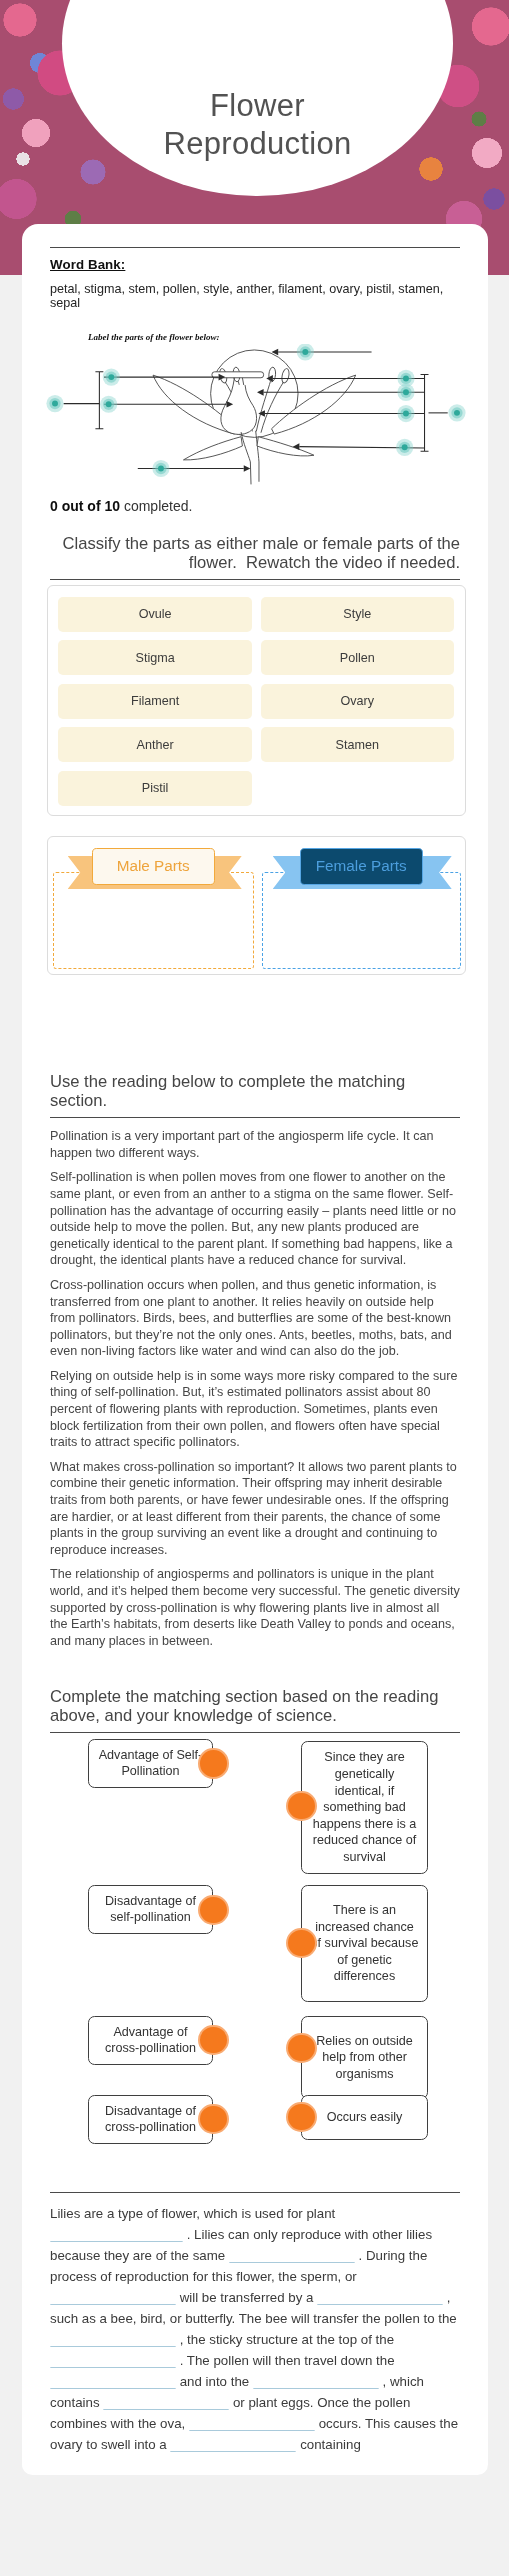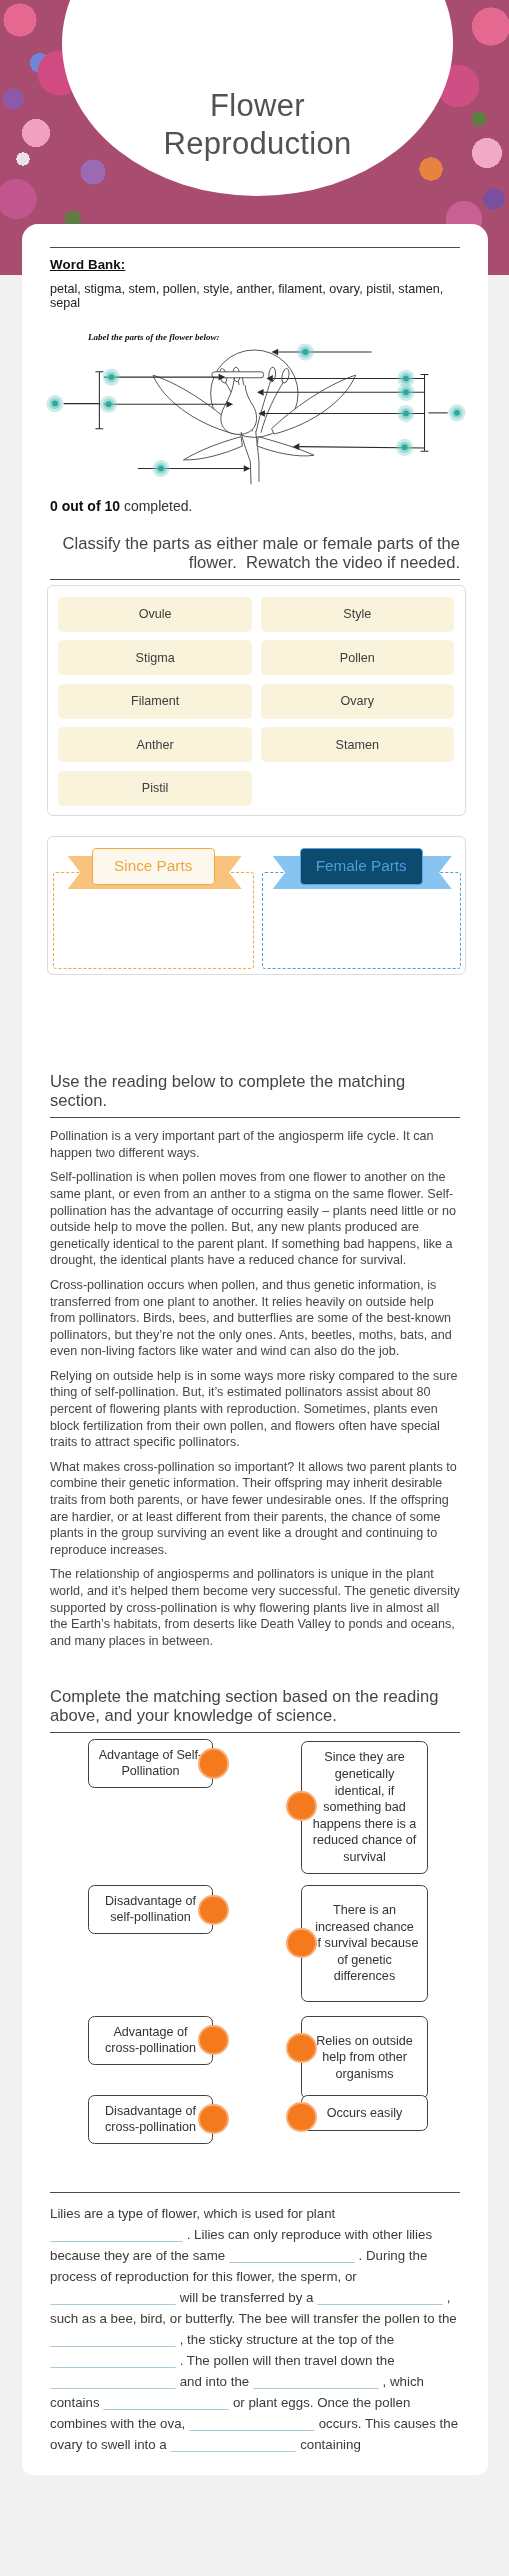--- a/index.html
+++ b/index.html
@@ -275,21 +275,21 @@
     <div class="wings wings-male">
       <div class="wing wing-l"></div>
         <div class="wing-mid"></div>
         <div class="wing wing-r"></div>
     </div>
     <div class="wings wings-female">
       <div class="wing wing-l"></div>
         <div class="wing-mid"></div>
         <div class="wing wing-r"></div>
     </div>
-    <div class="banner banner-male">Since Parts</div>
+    <div class="banner banner-male">Male Parts</div>
     <div class="banner banner-female">Female Parts</div>
   </div>
 
   <div class="h2 sec3-h">Use the reading below to complete the matching section.</div>
   <div class="divider"></div>
   <div class="reading">
     <p>Pollination is a very important part of the angiosperm life cycle. It can happen two different ways.</p>
     <p>Self-pollination is when pollen moves from one flower to another on the same plant, or even from an anther to a stigma on the same flower. Self-pollination has the advantage of occurring easily – plants need little or no outside help to move the pollen. But, any new plants produced are genetically identical to the parent plant. If something bad happens, like a drought, the identical plants have a reduced chance for survival.</p>
     <p>Cross-pollination occurs when pollen, and thus genetic information, is transferred from one plant to another. It relies heavily on outside help from pollinators. Birds, bees, and butterflies are some of the best-known pollinators, but they’re not the only ones. Ants, beetles, moths, bats, and even non-living factors like water and wind can also do the job.</p>
     <p>Relying on outside help is in some ways more risky compared to the sure thing of self-pollination. But, it’s estimated pollinators assist about 80 percent of flowering plants with reproduction. Sometimes, plants even block fertilization from their own pollen, and flowers often have special traits to attract specific pollinators.</p>
@@ -301,21 +301,21 @@
   <div class="divider"></div>
   <div class="match-area">
     <div class="mbox mbox-l" style="top:2px;">Advantage of Self-Pollination</div>
     <div class="mbox mbox-l" style="top:148px;">Disadvantage of self-pollination</div>
     <div class="mbox mbox-l" style="top:279px;">Advantage of cross-pollination</div>
     <div class="mbox mbox-l" style="top:358px;">Disadvantage of cross-pollination</div>
 
     <div class="mbox mbox-r" style="top:4px;height:133px;">Since they are genetically identical, if something bad happens there is a reduced chance of survival</div>
     <div class="mbox mbox-r" style="top:148px;height:117px;">There is an increased chance of survival because of genetic differences</div>
     <div class="mbox mbox-r" style="top:279px;height:83px;">Relies on outside help from other organisms</div>
-    <div class="mbox mbox-r" style="top:358px;height:36px;">Occurs easily</div>
+    <div class="mbox mbox-r" style="top:358px;height:45px;">Occurs easily</div>
 
     <div class="dot" style="left:148px;top:11.3px;"></div>
     <div class="dot" style="left:148px;top:158px;"></div>
     <div class="dot" style="left:148px;top:288px;"></div>
     <div class="dot" style="left:148px;top:367px;"></div>
     <div class="dot" style="left:236px;top:54px;"></div>
     <div class="dot" style="left:236px;top:191px;"></div>
     <div class="dot" style="left:236px;top:296px;"></div>
     <div class="dot" style="left:236px;top:365px;"></div>
   </div>

